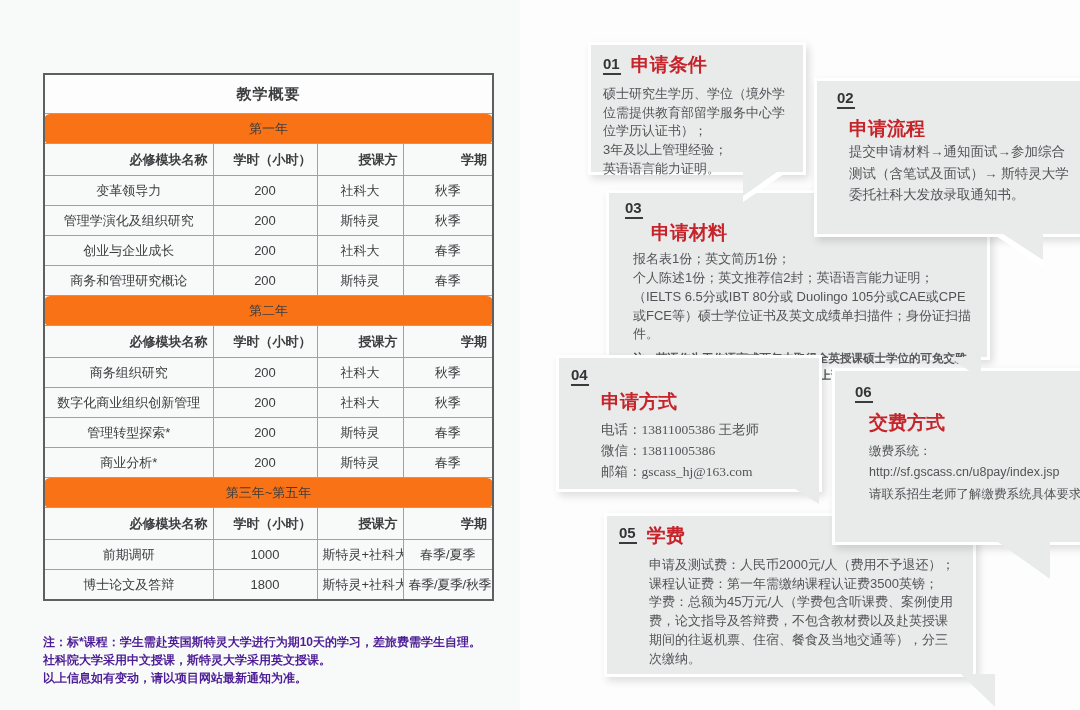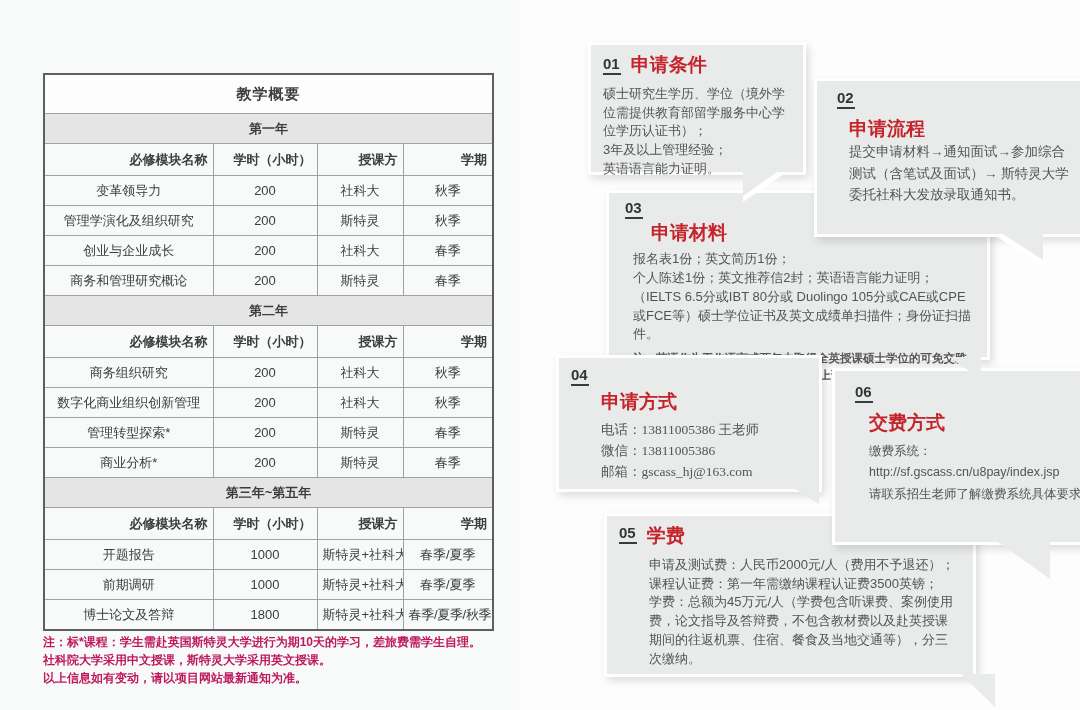--- a/index.html
+++ b/index.html
@@ -18,28 +18,28 @@
     position:absolute; left:43px; top:73px; width:449px;
     border-collapse:collapse; table-layout:fixed;
     border:2px solid #5d5f61;
   }
   table.curriculum td {
     border:1px solid #9fa2a4; font-size:13px; color:#3b3d3f;
     text-align:center; padding:0 5px; height:29px; overflow:hidden;
     white-space:nowrap;
   }
   tr.t-title td { font-weight:bold; font-size:15px; height:38px; background:#fdfdfd; letter-spacing:1px; }
-  tr.t-section td { background:#e5e5e5; font-weight:bold; height:29px; }
+  tr.t-section td { background:#f97316; font-weight:normal; height:29px;border-radius:6px; }
   tr.t-cols td { font-weight:bold; height:31px;text-align:right; }
   td.cell-name { text-align:left; padding-left:12px; }
   td.cell-small { font-size:10.5px; letter-spacing:-0.3px; }
 
   .table-notes {
     position:absolute; left:43px; top:633px; width:470px;
-    font-size:12px; font-weight:bold; color:#be185d; line-height:18px;
+    font-size:12px; font-weight:bold; color:#4c1d95; line-height:18px;
   }
   .table-notes p { margin:0; }
 
   
   .bubble {
     position:absolute; background:#e9eaea; border:3px solid #ffffff;
     box-sizing:border-box; box-shadow:3px 4px 8px rgba(0,0,0,0.13);
   }
   .num {
     display:inline-block; font-weight:bold; font-size:15px; color:#333436;
@@ -181,26 +181,20 @@
         <tr class="t-section">
           <td colspan="4">第三年~第五年</td>
         </tr>
         <tr class="t-cols">
           <td>必修模块名称</td>
           <td>学时（小时）</td>
           <td>授课方</td>
           <td>学期</td>
         </tr>
         <tr class="t-data">
-          <td class="cell-name">开题报告</td>
-          <td>1000</td>
-          <td>斯特灵+社科大</td>
-          <td>春季/夏季</td>
-        </tr>
-        <tr class="t-data">
           <td class="cell-name">前期调研</td>
           <td>1000</td>
           <td>斯特灵+社科大</td>
           <td>春季/夏季</td>
         </tr>
         <tr class="t-data">
           <td class="cell-name">博士论文及答辩</td>
           <td>1800</td>
           <td>斯特灵+社科大</td>
           <td class="cell-small">春季/夏季/秋季</td>

